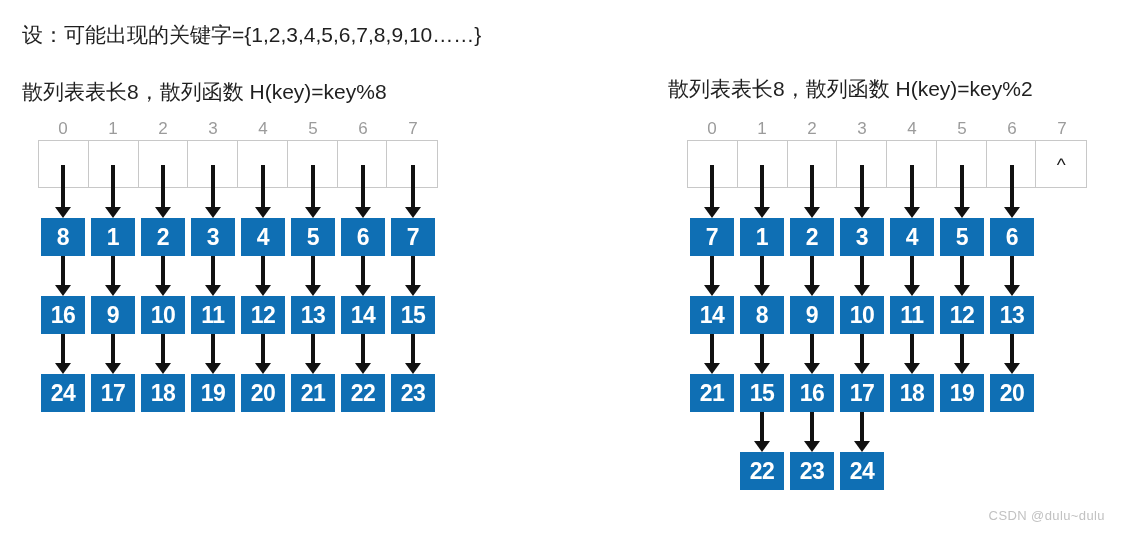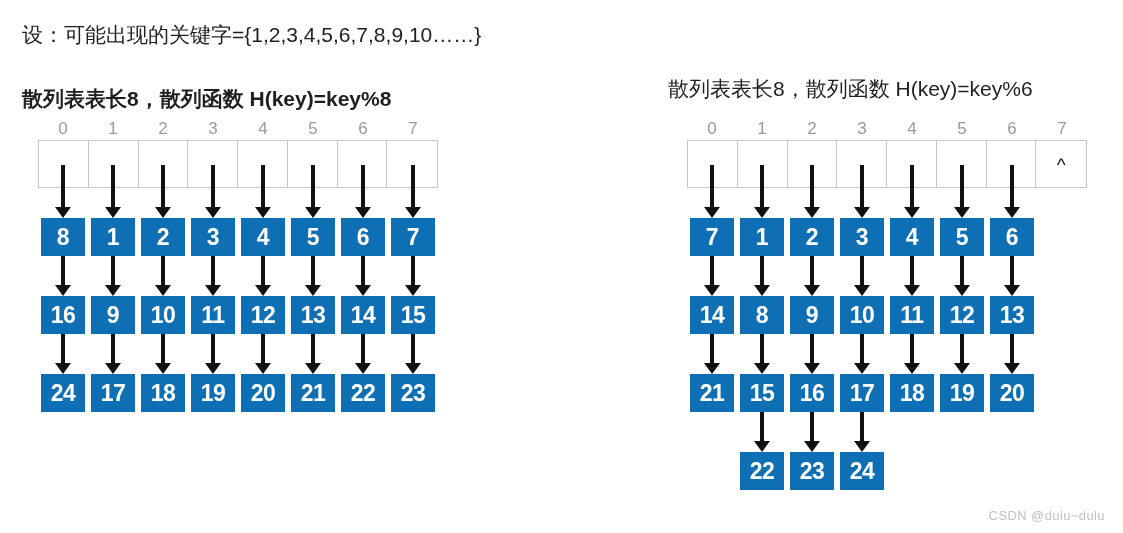--- a/index.html
+++ b/index.html
@@ -26,21 +26,21 @@
     color: #1f1f1f;
     white-space: nowrap;
   }
   .panel-title {
     position: absolute;
     font-size: 21px;
     line-height: 30px;
     color: #1f1f1f;
     white-space: nowrap;
   }
-  #title-left  { left: 22px;  top: 84px; font-weight: bold; }
+  #title-left  { left: 22px;  top: 77px; }
   #title-right { left: 668px; top: 74px; }
 
   
   .panel { position: absolute; top: 0; left: 0; }
 
   
   .index-row {
     position: absolute;
     height: 22px;
   }
@@ -128,21 +128,21 @@
     color: #c2c2c2;
     letter-spacing: 0.4px;
   }
 </style>
 </head>
 <body>
 
 <div class="premise">设：可能出现的关键字={1,2,3,4,5,6,7,8,9,10……}</div>
 
 <div class="panel-title" id="title-left">散列表表长8，散列函数 H(key)=key%8</div>
-<div class="panel-title" id="title-right">散列表表长8，散列函数 H(key)=key%6</div>
+<div class="panel-title" id="title-right">散列表表长8，散列函数 H(key)=key%2</div>
 
 <div class="panel" id="panel-left">
     <div class="index-row" style="left: 38px; top: 118px; width: 400px;">
       <div class="index-label" style="left: 0px;">0</div>
       <div class="index-label" style="left: 50px;">1</div>
       <div class="index-label" style="left: 100px;">2</div>
       <div class="index-label" style="left: 150px;">3</div>
       <div class="index-label" style="left: 200px;">4</div>
       <div class="index-label" style="left: 250px;">5</div>
       <div class="index-label" style="left: 300px;">6</div>

